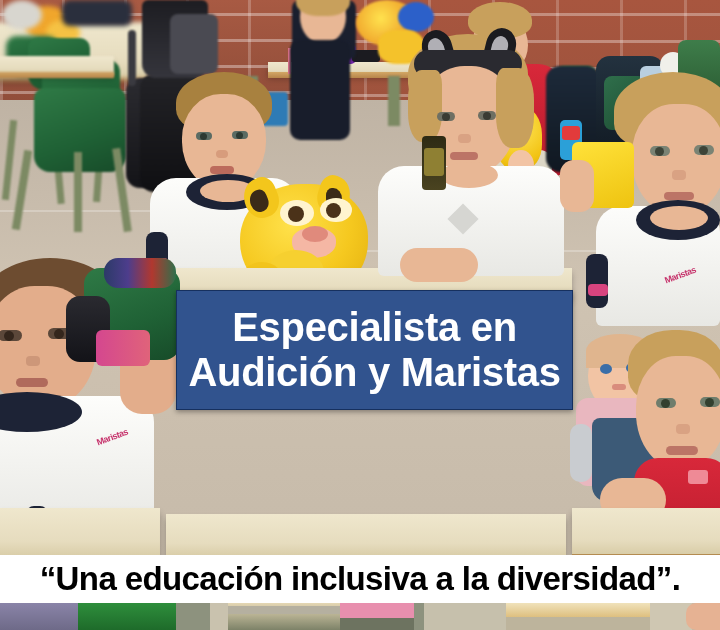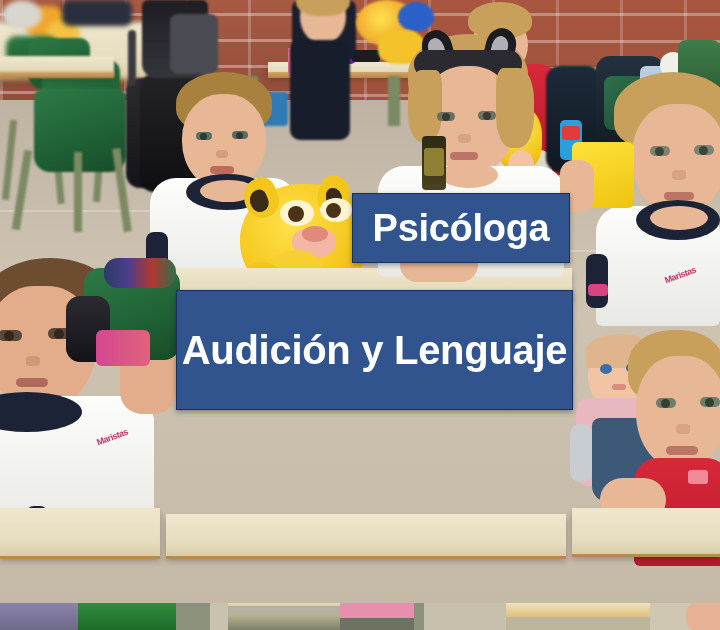--- a/index.html
+++ b/index.html
@@ -384,23 +384,24 @@
     <div class="blob" style="left:340px;top:603px;width:78px;height:18px;background:#e88fae;"></div>
     <div class="blob" style="left:340px;top:618px;width:78px;height:12px;background:#6d7360;"></div>
     <div class="blob" style="left:414px;top:603px;width:14px;height:27px;background:#8d927e;"></div>
     <div class="blob" style="left:424px;top:603px;width:88px;height:27px;background:#c6c0ac;"></div>
     <div class="blob" style="left:506px;top:603px;width:150px;height:18px;background:linear-gradient(180deg,#f0e2bb,#d9b56e);"></div>
     <div class="blob" style="left:506px;top:617px;width:150px;height:13px;background:#bdb49c;"></div>
     <div class="blob" style="left:650px;top:603px;width:42px;height:27px;background:#cfc7b2;"></div>
     <div class="blob" style="left:686px;top:603px;width:34px;height:27px;background:#e6b293;border-radius:10px 0 0 10px;"></div>
   </div>
 
-  <div class="banner" id="banner-psicologa">
-    <span>Psicóloga</span>
+
+  <div class="banner" id="banner-especialista">
+    <span>Especialista en</span>
+    <span>Audición y Maristas</span>
   </div>
 
-  <div class="banner" id="banner-especialista">
-    <span>Audición y Lenguaje</span>
+
+  <div id="quote-strip">
+    <span>“Una educación inclusiva a la diversidad”.</span>
   </div>
 
-
-
 </div>
 
 </body></html>

